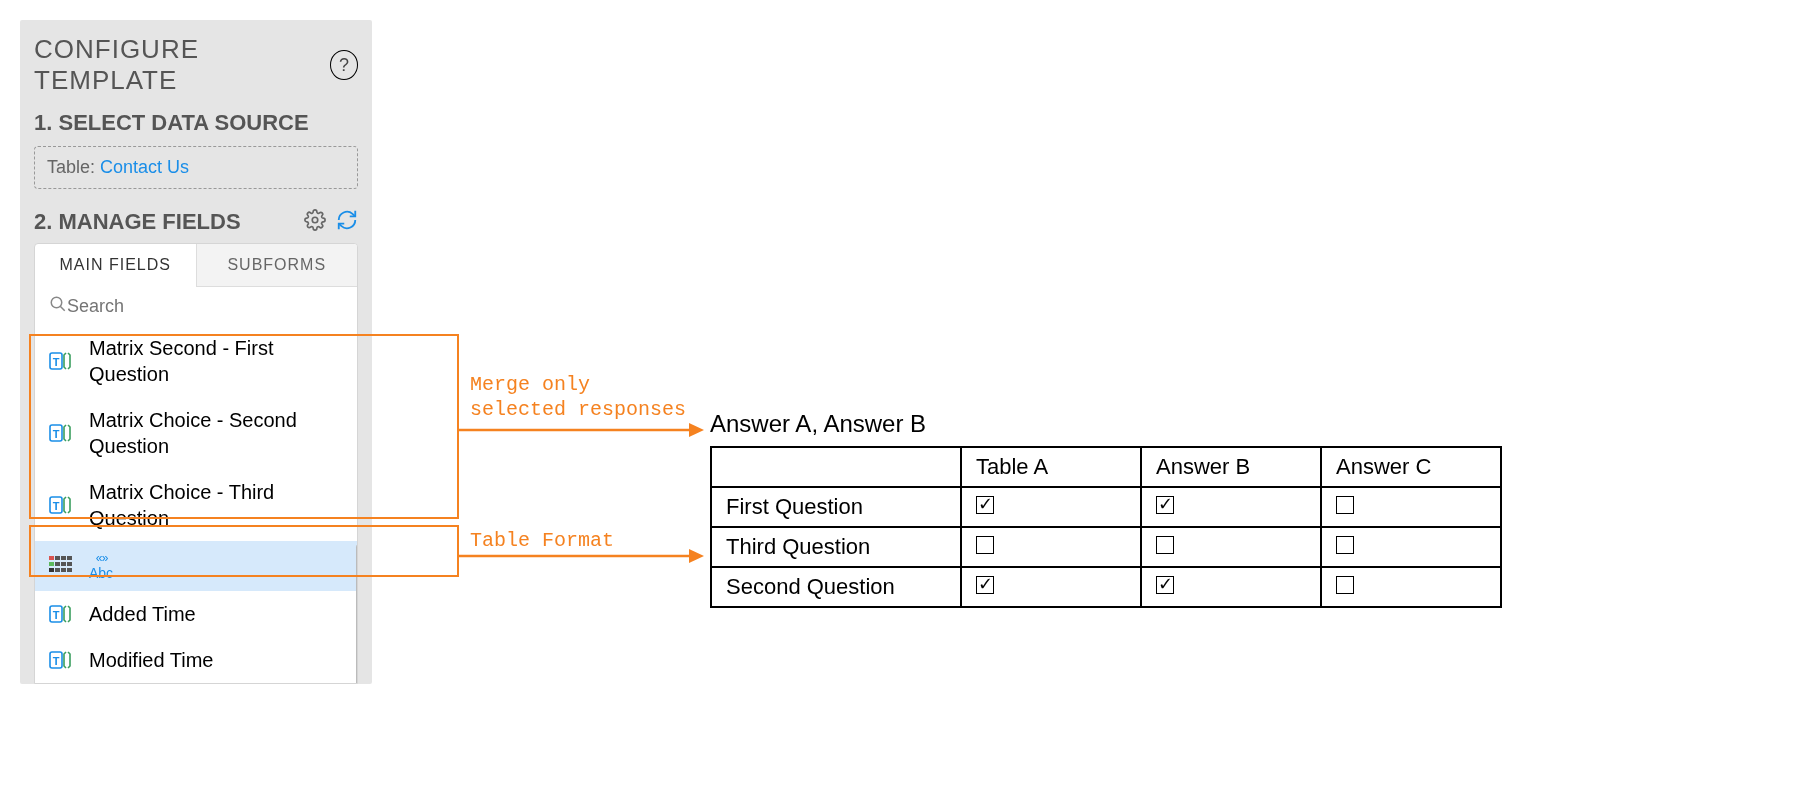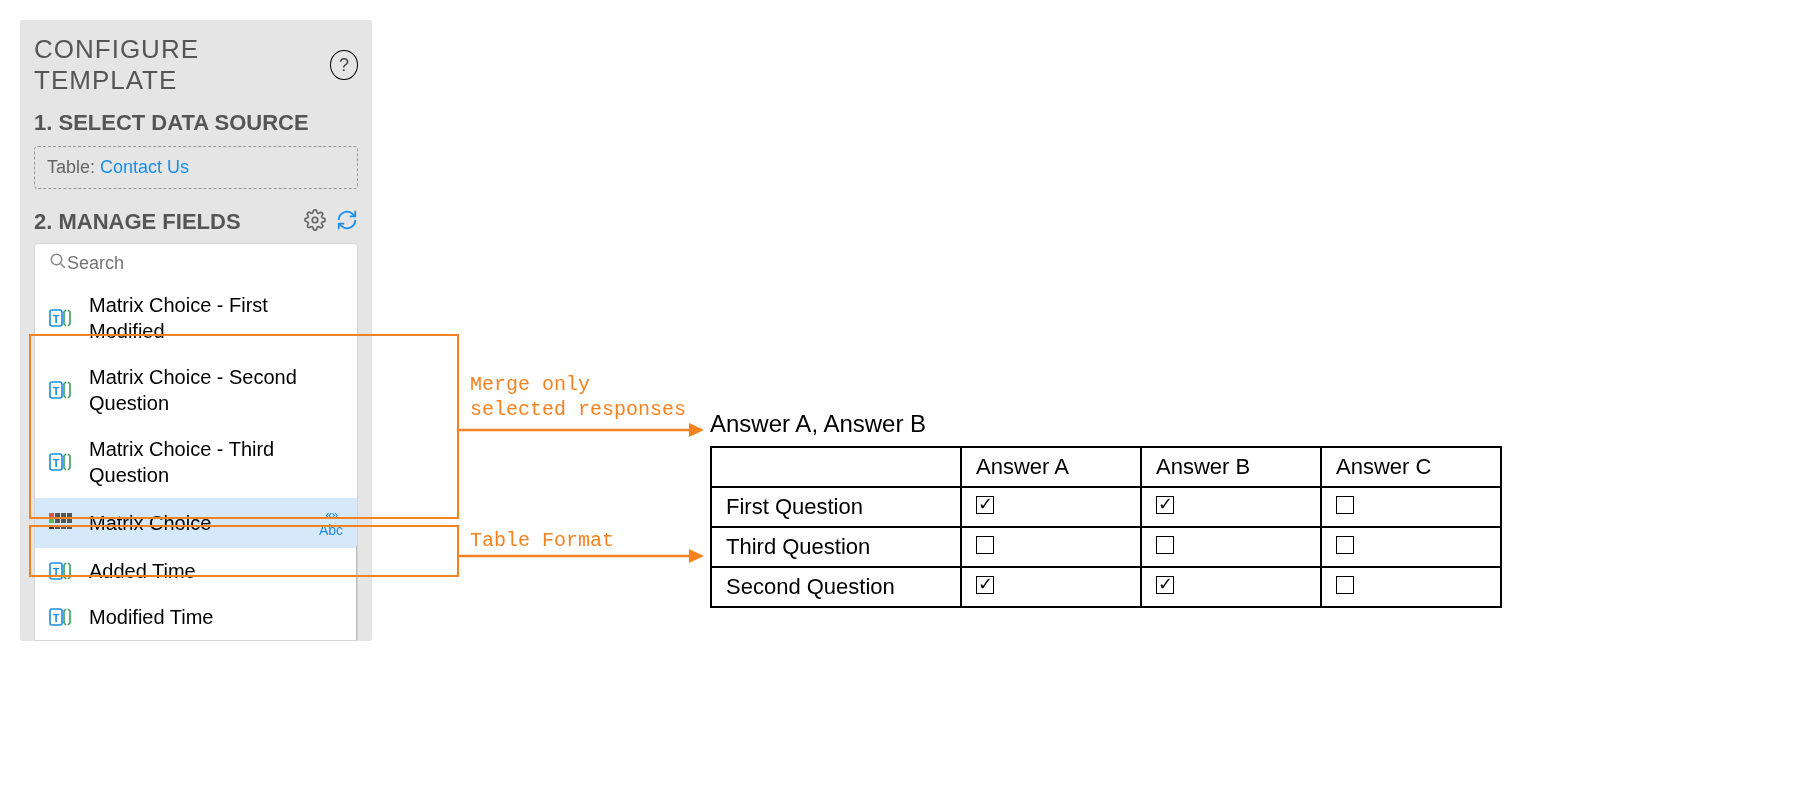--- a/index.html
+++ b/index.html
@@ -198,39 +198,43 @@
             <path d="M21 2v6h-6"></path>
             <path d="M3 12a9 9 0 0 1 15-6.7L21 8"></path>
             <path d="M3 22v-6h6"></path>
             <path d="M21 12a9 9 0 0 1-15 6.7L3 16"></path>
           </svg>
       </span>
     </div>
   </div>
 
   <div class="tabs-box" style="position:relative">
+    <div class="tabs-row">
+      <div class="tab">MAIN FIELDS</div>
+      <div class="tab inactive">SUBFORMS</div>
+    </div>
     <div class="search-row">
       <span class="search-icon">
         <svg viewBox="0 0 24 24" fill="none" stroke="#888" stroke-width="2">
             <circle cx="10" cy="10" r="7"></circle>
             <line x1="21" y1="21" x2="15" y2="15"></line>
           </svg>
       </span>
       <input class="search-input" placeholder="Search" style="">
     </div>
     <div class="field-list" id="field-list">
         <div class="field-item">
           <span class="field-icon">
             <svg width="26" height="20" viewBox="0 0 26 20">
               <rect x="1" y="2" width="12" height="16" rx="2" fill="none" stroke="#1a8ee8" stroke-width="1.6"></rect>
               <text x="7" y="15" text-anchor="middle" font-size="11" fill="#1a8ee8" font-weight="700">T</text>
               <path d="M17 2 L15 4 L15 16 L17 18 M19 2 L21 4 L21 16 L19 18" stroke="#3a9e5e" stroke-width="1.6" fill="none"></path>
             </svg>
           </span>
-          <span class="field-label">Matrix Choice - First Modified</span>
+          <span class="field-label">Matrix Second - First Question</span>
         </div>
         <div class="field-item">
           <span class="field-icon">
             <svg width="26" height="20" viewBox="0 0 26 20">
               <rect x="1" y="2" width="12" height="16" rx="2" fill="none" stroke="#1a8ee8" stroke-width="1.6"></rect>
               <text x="7" y="15" text-anchor="middle" font-size="11" fill="#1a8ee8" font-weight="700">T</text>
               <path d="M17 2 L15 4 L15 16 L17 18 M19 2 L21 4 L21 16 L19 18" stroke="#3a9e5e" stroke-width="1.6" fill="none"></path>
             </svg>
           </span>
           <span class="field-label">Matrix Choice - Second Question</span>
@@ -255,21 +259,20 @@
               <rect x="0" y="6" width="5" height="4" fill="#5cb85c"></rect>
               <rect x="6" y="6" width="5" height="4" fill="#555"></rect>
               <rect x="12" y="6" width="5" height="4" fill="#555"></rect>
               <rect x="18" y="6" width="5" height="4" fill="#555"></rect>
               <rect x="0" y="12" width="5" height="4" fill="#333"></rect>
               <rect x="6" y="12" width="5" height="4" fill="#555"></rect>
               <rect x="12" y="12" width="5" height="4" fill="#555"></rect>
               <rect x="18" y="12" width="5" height="4" fill="#555"></rect>
             </svg>
           </span>
-          <span class="field-label">Matrix Choice</span>
           <div class="abc-badge">
             <span class="chev">« »</span>
             <span>Abc</span>
           </div>
         </div>
         <div class="field-item">
           <span class="field-icon">
             <svg width="26" height="20" viewBox="0 0 26 20">
               <rect x="1" y="2" width="12" height="16" rx="2" fill="none" stroke="#1a8ee8" stroke-width="1.6"></rect>
               <text x="7" y="15" text-anchor="middle" font-size="11" fill="#1a8ee8" font-weight="700">T</text>
@@ -308,21 +311,21 @@
   <line x1="0" y1="10" x2="230" y2="10" stroke="#f58220" stroke-width="2.5"></line>
   <polygon points="230,3 245,10 230,17" fill="#f58220"></polygon>
 </svg>
 
 <div class="output-area">
   <div class="answers-text">Answer A, Answer B</div>
   <table class="matrix-table" id="matrix-table">
       <tbody>
         <tr>
           <th style="min-width:250px"></th>
-          <th style="min-width:180px">Answer A</th>
+          <th style="min-width:180px">Table A</th>
           <th style="min-width:180px">Answer B</th>
           <th style="min-width:180px">Answer C</th>
         </tr>
         <tr>
           <td>First Question</td>
           <td><span class="cbox checked"></span></td>
           <td><span class="cbox checked"></span></td>
           <td><span class="cbox"></span></td>
         </tr>
         <tr>

